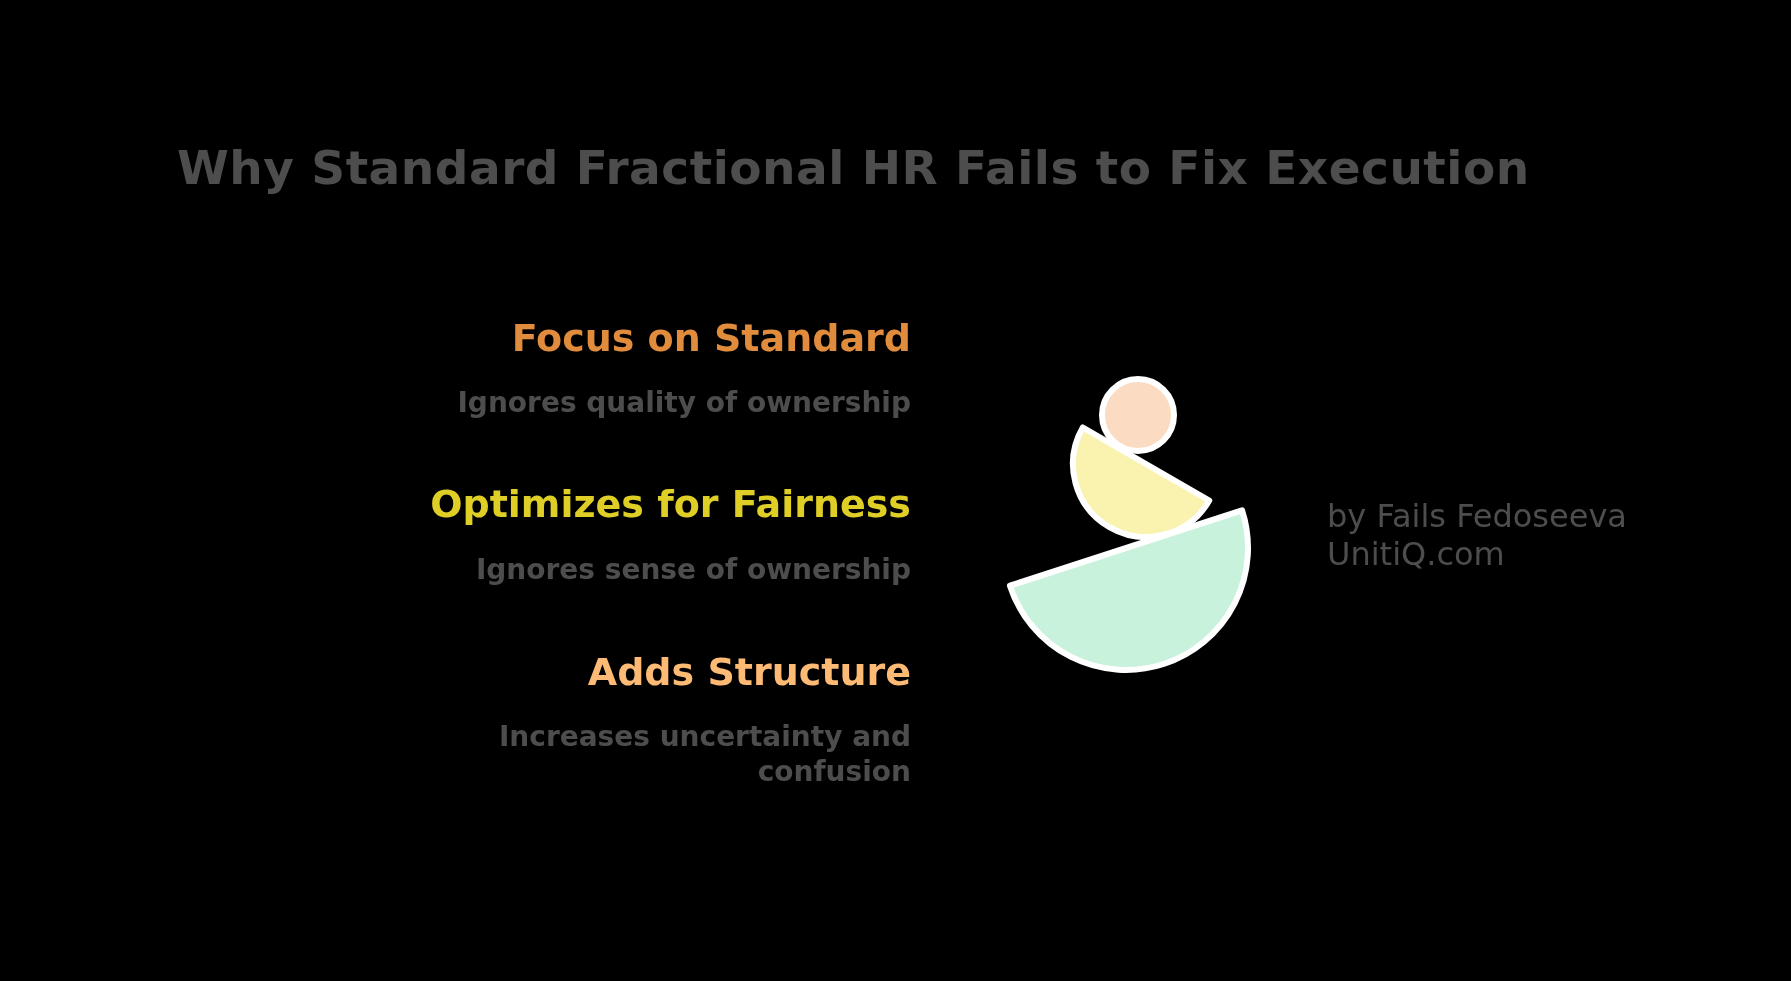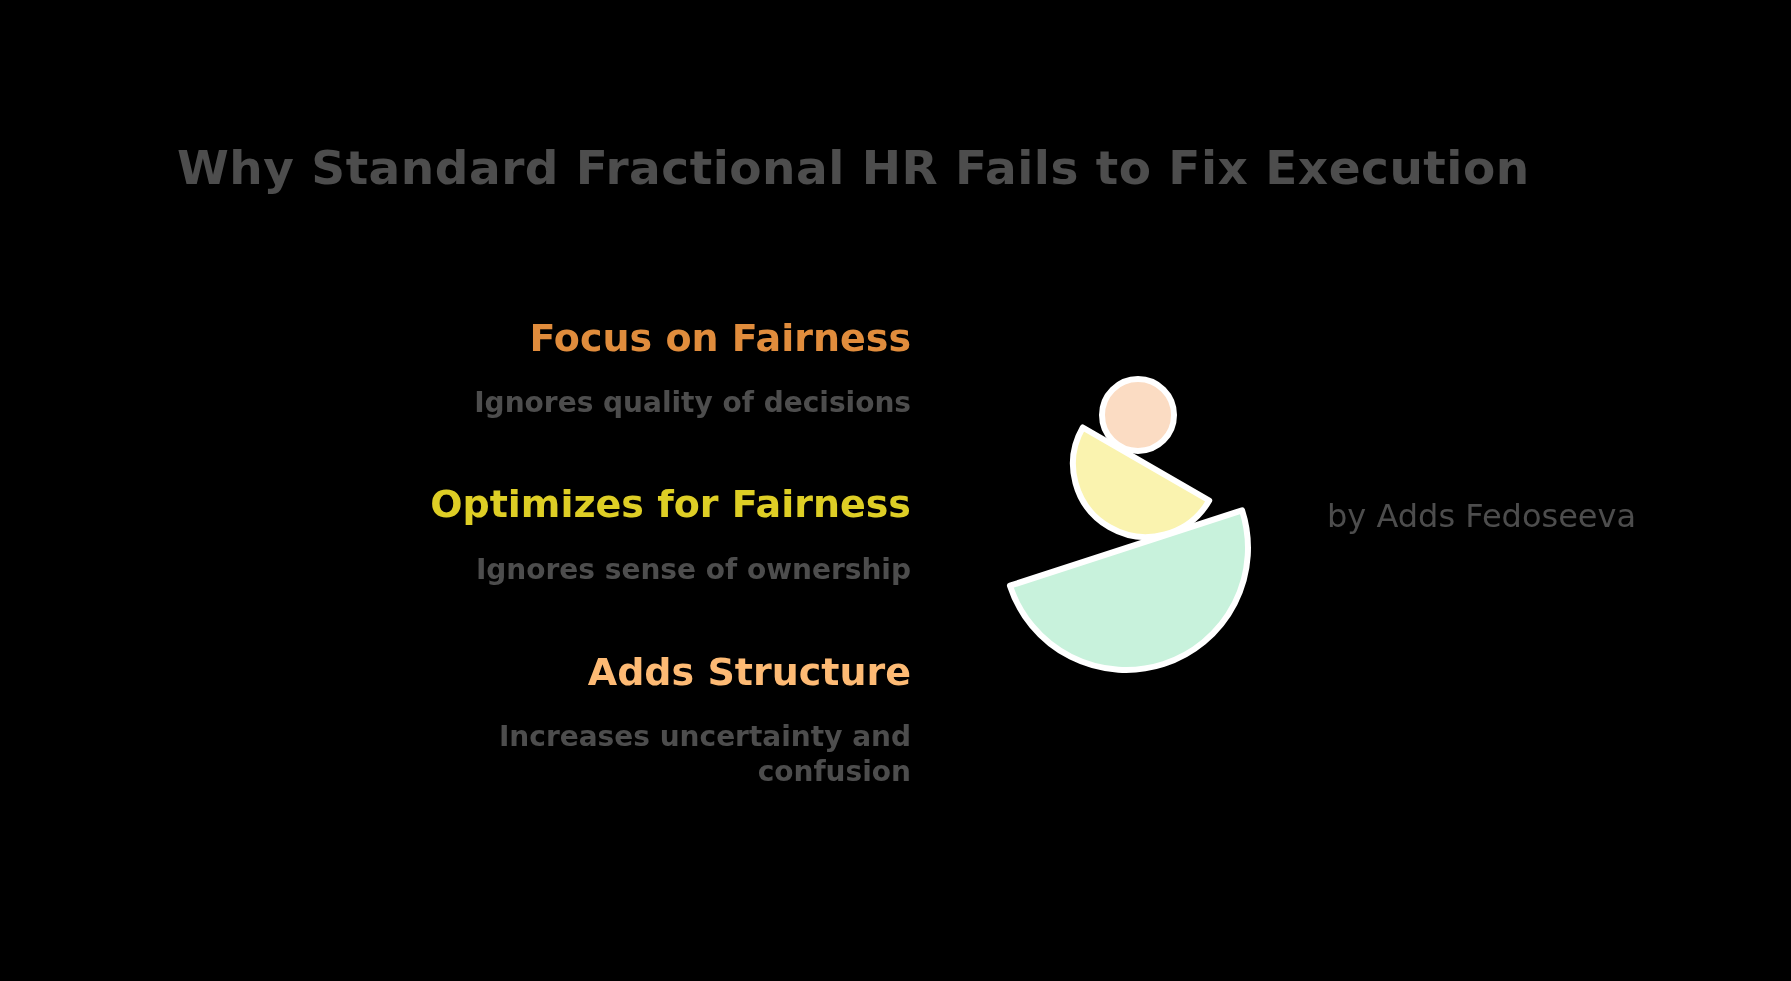--- a/index.html
+++ b/index.html
@@ -64,22 +64,22 @@
     top: 0;
     width: 1791px;
     height: 981px;
   }
 </style>
 </head>
 <body style="background: rgb(0, 0, 0);">
 
 <div class="page-title">Why Standard Fractional HR Fails to Fix Execution</div>
 
-<div class="section-heading" id="heading-1" style="color: rgb(224, 140, 60);">Focus on Fairness</div>
-<div class="section-subtitle" id="subtitle-1">Ignores quality of decisions</div>
+<div class="section-heading" id="heading-1" style="color: rgb(224, 140, 60);">Focus on Standard</div>
+<div class="section-subtitle" id="subtitle-1">Ignores quality of ownership</div>
 
 <div class="section-heading" id="heading-2" style="color: rgb(222, 206, 37);">Optimizes for Fairness</div>
 <div class="section-subtitle" id="subtitle-2">Ignores sense of ownership</div>
 
 <div class="section-heading" id="heading-3" style="color: #fdba74; text-align: right;">Adds Structure</div>
 <div class="section-subtitle" id="subtitle-3">Increases uncertainty and confusion</div>
 
 <svg class="graphic-svg" viewBox="0 0 1791 981">
 
   <circle cx="1138" cy="415" r="36" stroke-width="6" fill="#FBDCC3" stroke="#FFFFFF"></circle>
@@ -87,14 +87,15 @@
   <g transform="translate(1146,464) rotate(30)">
     <path d="M -73 0 A 73 73 0 0 0 73 0 Z" stroke-width="6" stroke-linejoin="round" fill="#FAF3AF" stroke="#FFFFFF"></path>
   </g>
 
   <g transform="translate(1126,548) rotate(-18)">
     <path d="M -122 0 A 122 122 0 0 0 122 0 Z" stroke-width="6" stroke-linejoin="round" fill="#C8F2DC" stroke="#FFFFFF"></path>
   </g>
 </svg>
 
 <div class="byline">
-  <div>by Adds Fedoseeva</div>
+  <div>by Fails Fedoseeva</div>
+  <div>UnitiQ.com</div>
 </div>
 
 </body></html>

